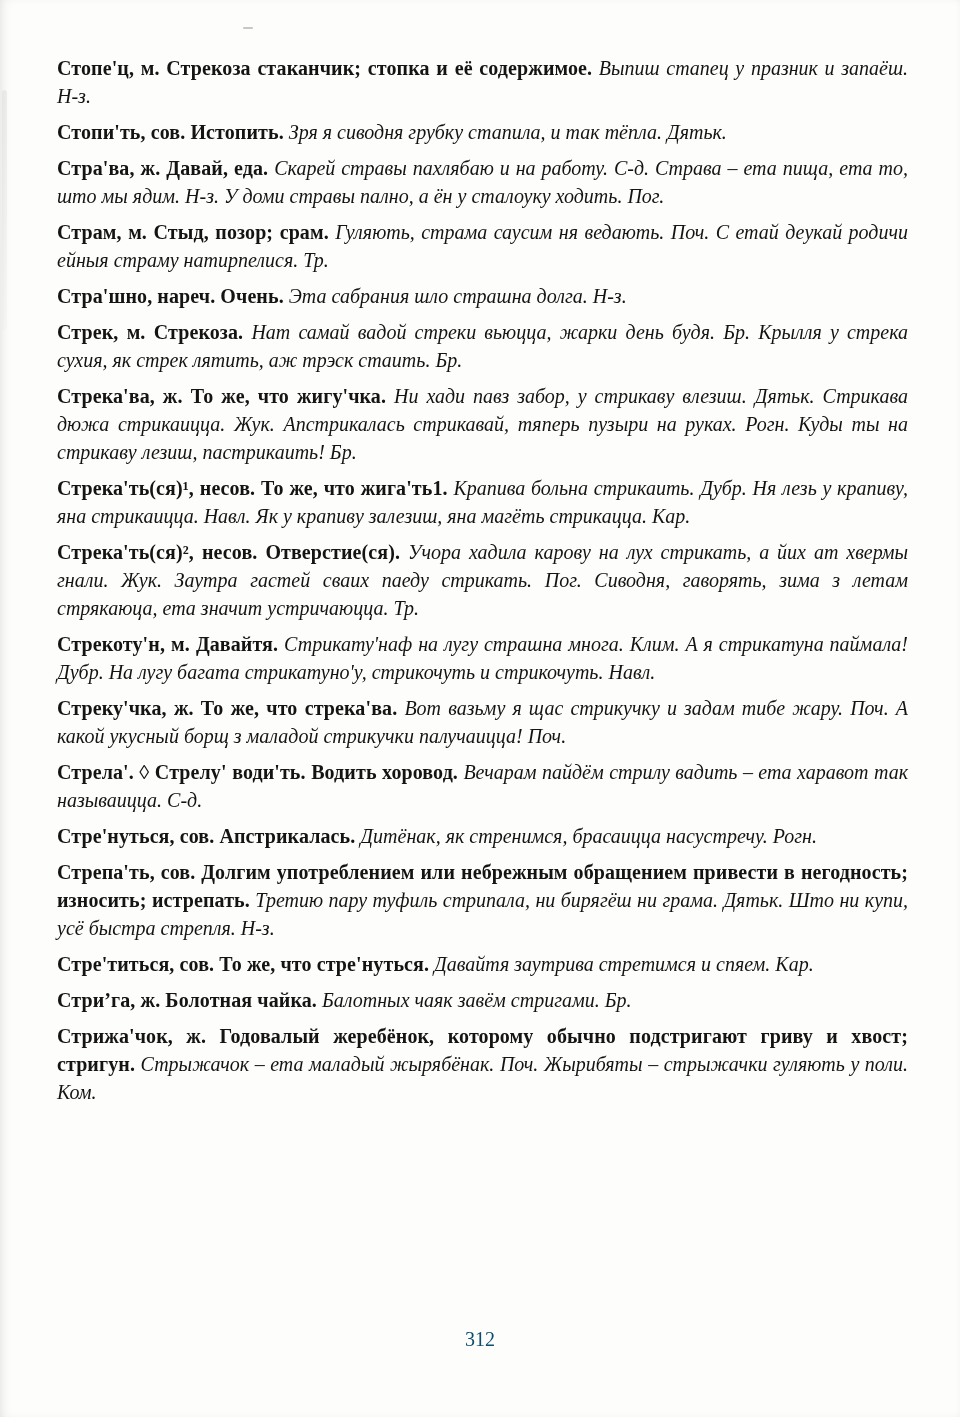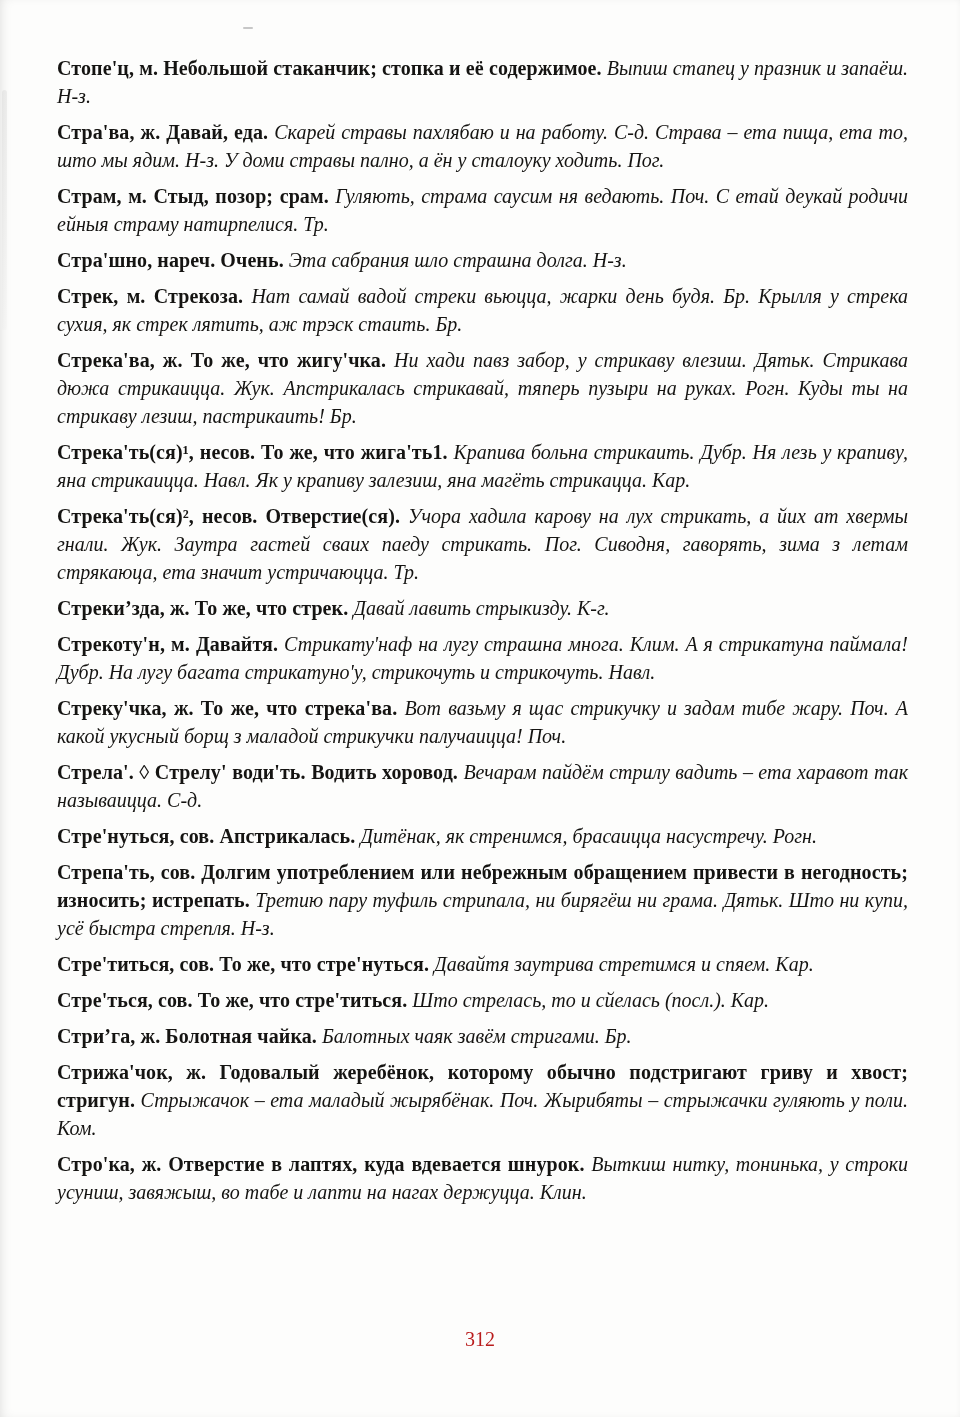--- a/index.html
+++ b/index.html
@@ -43,21 +43,21 @@
     font-weight: normal;
   }
   .page-number {
     position: absolute;
     top: 1328px;
     left: 0;
     width: 100%;
     text-align: center;
     font-family: "Liberation Serif", "DejaVu Serif", serif;
     font-size: 20px;
-    color: #b91c1c;
+    color: #0c4a6e;
   }
   .scan-artifact-dash {
     position: absolute;
     left: 243px;
     top: 27px;
     width: 10px;
     height: 2px;
     background: #9a9a9a;
     opacity: 0.55;
     border-radius: 1px;
@@ -73,35 +73,33 @@
   }
 </style>
 </head>
 <body>
 
 <div class="page">
   <div class="scan-artifact-dash"></div>
   <div class="scan-smudge-left"></div>
 
   <div class="content">
-    <p class="entry"><b>Стопе'ц, м. Небольшой стаканчик; стопка и её содержимое.</b> <i>Выпиш стапец у празник и запаёш. Н-з.</i></p>
+    <p class="entry"><b>Стопе'ц, м. Стрекоза стаканчик; стопка и её содержимое.</b> <i>Выпиш стапец у празник и запаёш. Н-з.</i></p>
+    <p class="entry"><b>Стопи'ть, сов. Истопить.</b> <i>Зря я сиводня грубку стапила, и так тёпла. Дятьк.</i></p>
     <p class="entry"><b>Стра'ва, ж. Давай, еда.</b> <i>Скарей стравы пахлябаю и на работу. С-д.  Страва – ета пища, ета то, што мы ядим. Н-з. У доми стравы пално, а ён у сталоуку ходить. Пог.</i></p>
     <p class="entry"><b>Страм, м. Стыд, позор; срам.</b> <i>Гуляють, страма саусим ня ведають. Поч. С етай деукай родичи ейныя страму натирпелися. Тр.</i></p>
     <p class="entry"><b>Стра'шно, нареч. Очень.</b> <i>Эта сабрания шло страшна долга. Н-з.</i></p>
     <p class="entry"><b>Стрек, м. Стрекоза.</b> <i>Нат самай вадой стреки вьюцца, жарки день будя. Бр. Крылля у стрека сухия, як стрек лятить, аж трэск стаить. Бр.</i></p>
     <p class="entry"><b>Стрека'ва, ж. То же, что жигу'чка.</b> <i>Ни хади павз забор, у стрикаву влезиш. Дятьк. Стри­кава дюжа стрикаицца. Жук.  Апстрикалась стрикавай, тяперь пузыри на руках. Рогн. Куды ты на стрикаву лезиш, пастрикаить! Бр.</i></p>
     <p class="entry"><b>Стрека'ть(ся)¹, несов. То же, что жига'ть1.</b> <i>Крапива больна стрикаить. Дубр. Ня лезь у крапиву, яна стрикаицца. Навл. Як у крапиву залезиш, яна магёть стрикацца. Кар.</i></p>
     <p class="entry"><b>Стрека'ть(ся)², несов. Отверстие(ся).</b> <i>Учора хадила карову на лух стрикать, а йих ат хвермы гнали. Жук. Заутра гастей сваих паеду стрикать. Пог.  Сиводня, гаворять, зима з летам стрякаюца, ета значит устричаюцца. Тр.</i></p>
-    <p class="entry"><b>Стреки’зда, ж. То же, что стрек.</b> <i>Давай лавить стрыкизду. К-г.</i></p>
     <p class="entry"><b>Стрекоту'н, м. Давайтя.</b> <i>Стрикату'наф на лугу страшна многа. Клим.  А я стрикатуна паймала! Дубр. На лугу багата стрикатуно'у, стрикочуть и стрикочуть. Навл.</i></p>
     <p class="entry"><b>Стреку'чка, ж. То же, что стрека'ва.</b> <i>Вот вазьму я щас стрикучку и задам тибе жару. Поч.  А какой укусный борщ з маладой стрикучки палучаицца! Поч.</i></p>
     <p class="entry"><b>Стрела'. ◊ Стрелу' води'ть. Водить хоровод.</b> <i>Вечарам пайдём стрилу вадить – ета ха­равот так называицца. С-д.</i></p>
     <p class="entry"><b>Стре'нуться, сов. Апстрикалась.</b> <i>Дитёнак, як стренимся, брасаицца насустречу. Рогн.</i></p>
     <p class="entry"><b>Стрепа'ть, сов. Долгим употреблением или небрежным обращением привести в не­годность; износить; истрепать.</b> <i>Третию пару туфиль стрипала, ни бирягёш ни грама. Дятьк. Што ни купи, усё быстра стрепля. Н-з.</i></p>
     <p class="entry"><b>Стре'титься, сов. То же, что стре'нуться.</b> <i>Давайтя заутрива стретимся и спяем. Кар.</i></p>
-    <p class="entry"><b>Стре'ться, сов. То же, что стре'титься.</b> <i>Што стрелась, то и сйелась (посл.). Кар.</i></p>
     <p class="entry"><b>Стри’га, ж. Болотная чайка.</b> <i>Балотных чаяк завём стригами. Бр.</i></p>
     <p class="entry"><b>Стрижа'чок, ж. Годовалый жеребёнок, которому обычно подстригают гриву и хвост; стригун.</b> <i>Стрыжачок – ета маладый жырябёнак. Поч. Жырибяты – стрыжачки гуля­ють у поли. Ком.</i></p>
-    <p class="entry"><b>Стро'ка, ж. Отверстие в лаптях, куда вдевается шнурок.</b> <i>Выткиш нитку, тонинька, у строки усуниш, завяжыш, во табе и лапти на нагах держуцца. Клин.</i></p>
   </div>
 
   <div class="page-number">312</div>
 </div>
 
 </body></html>

